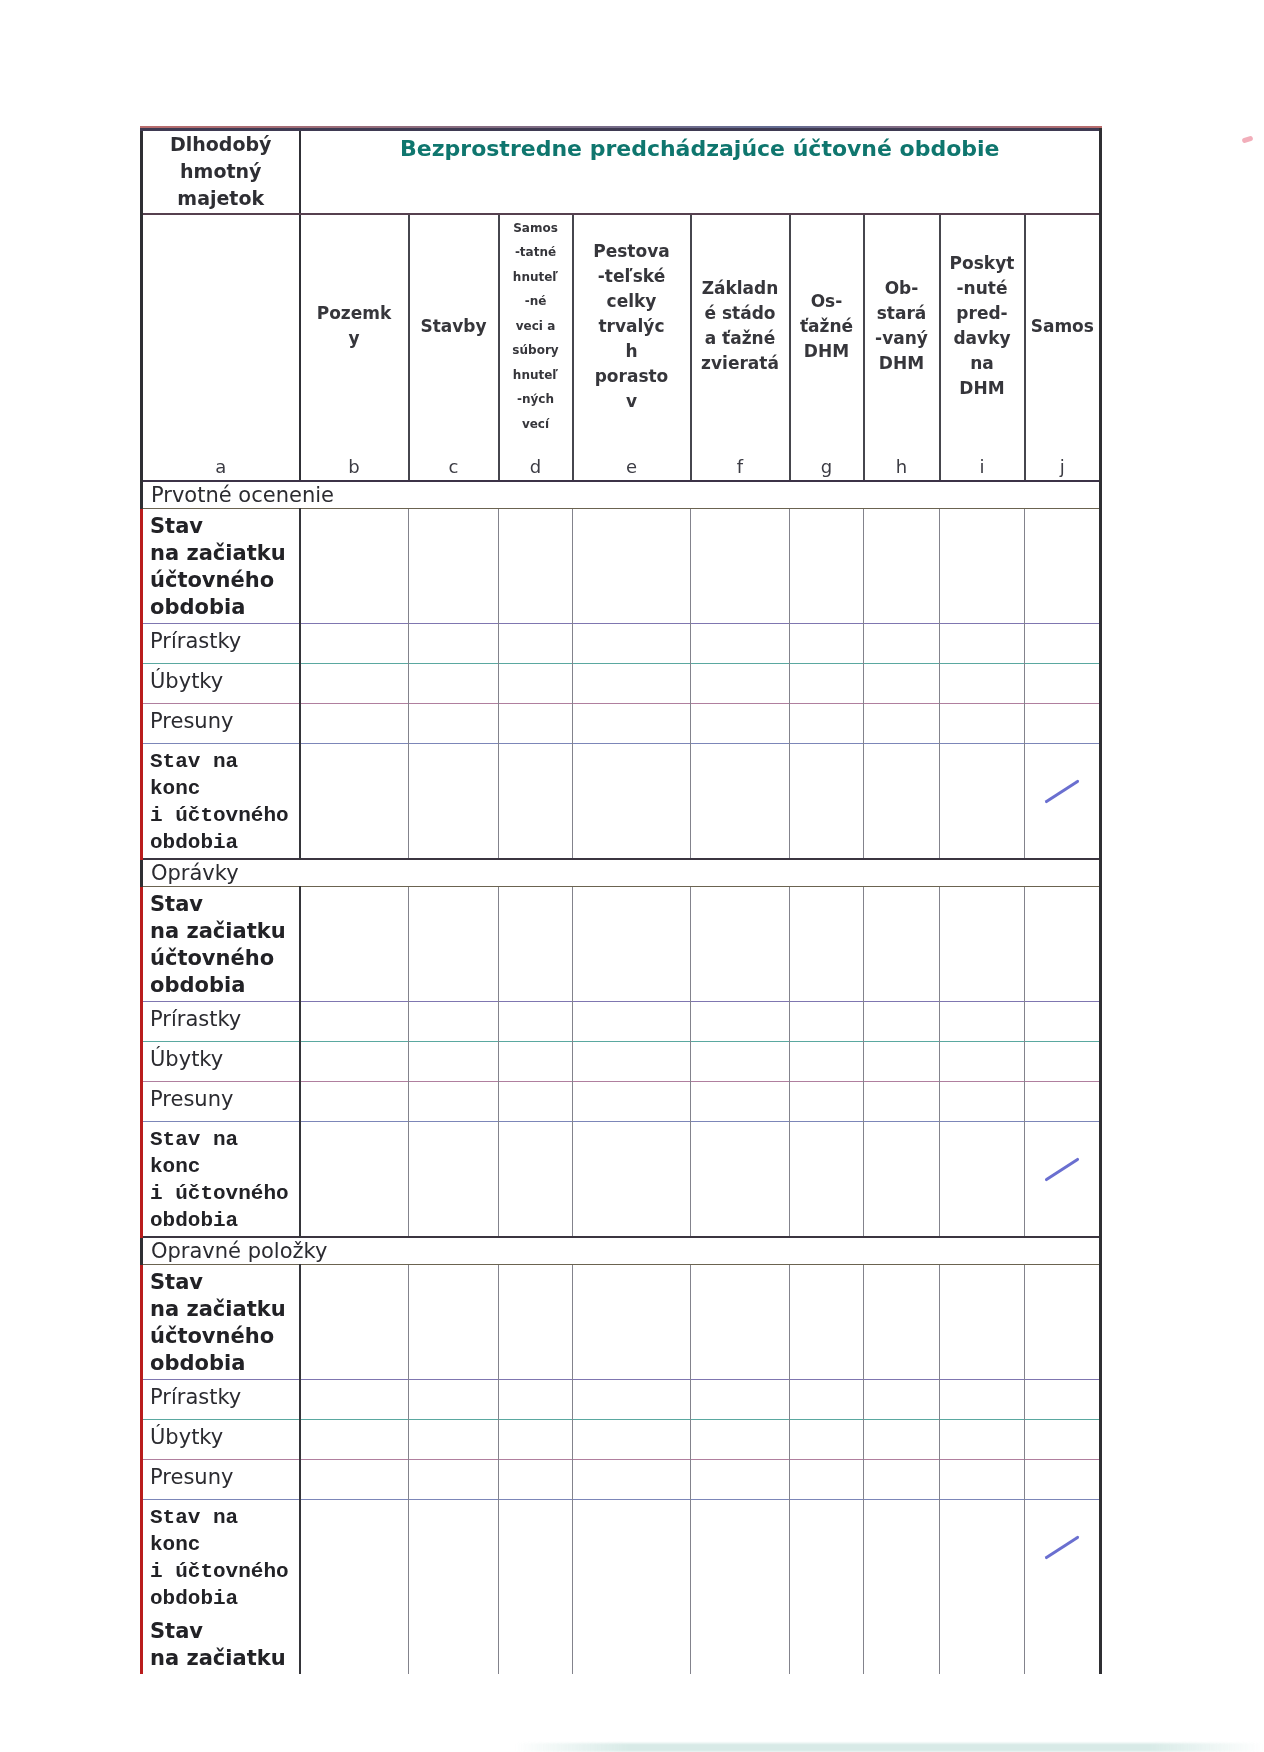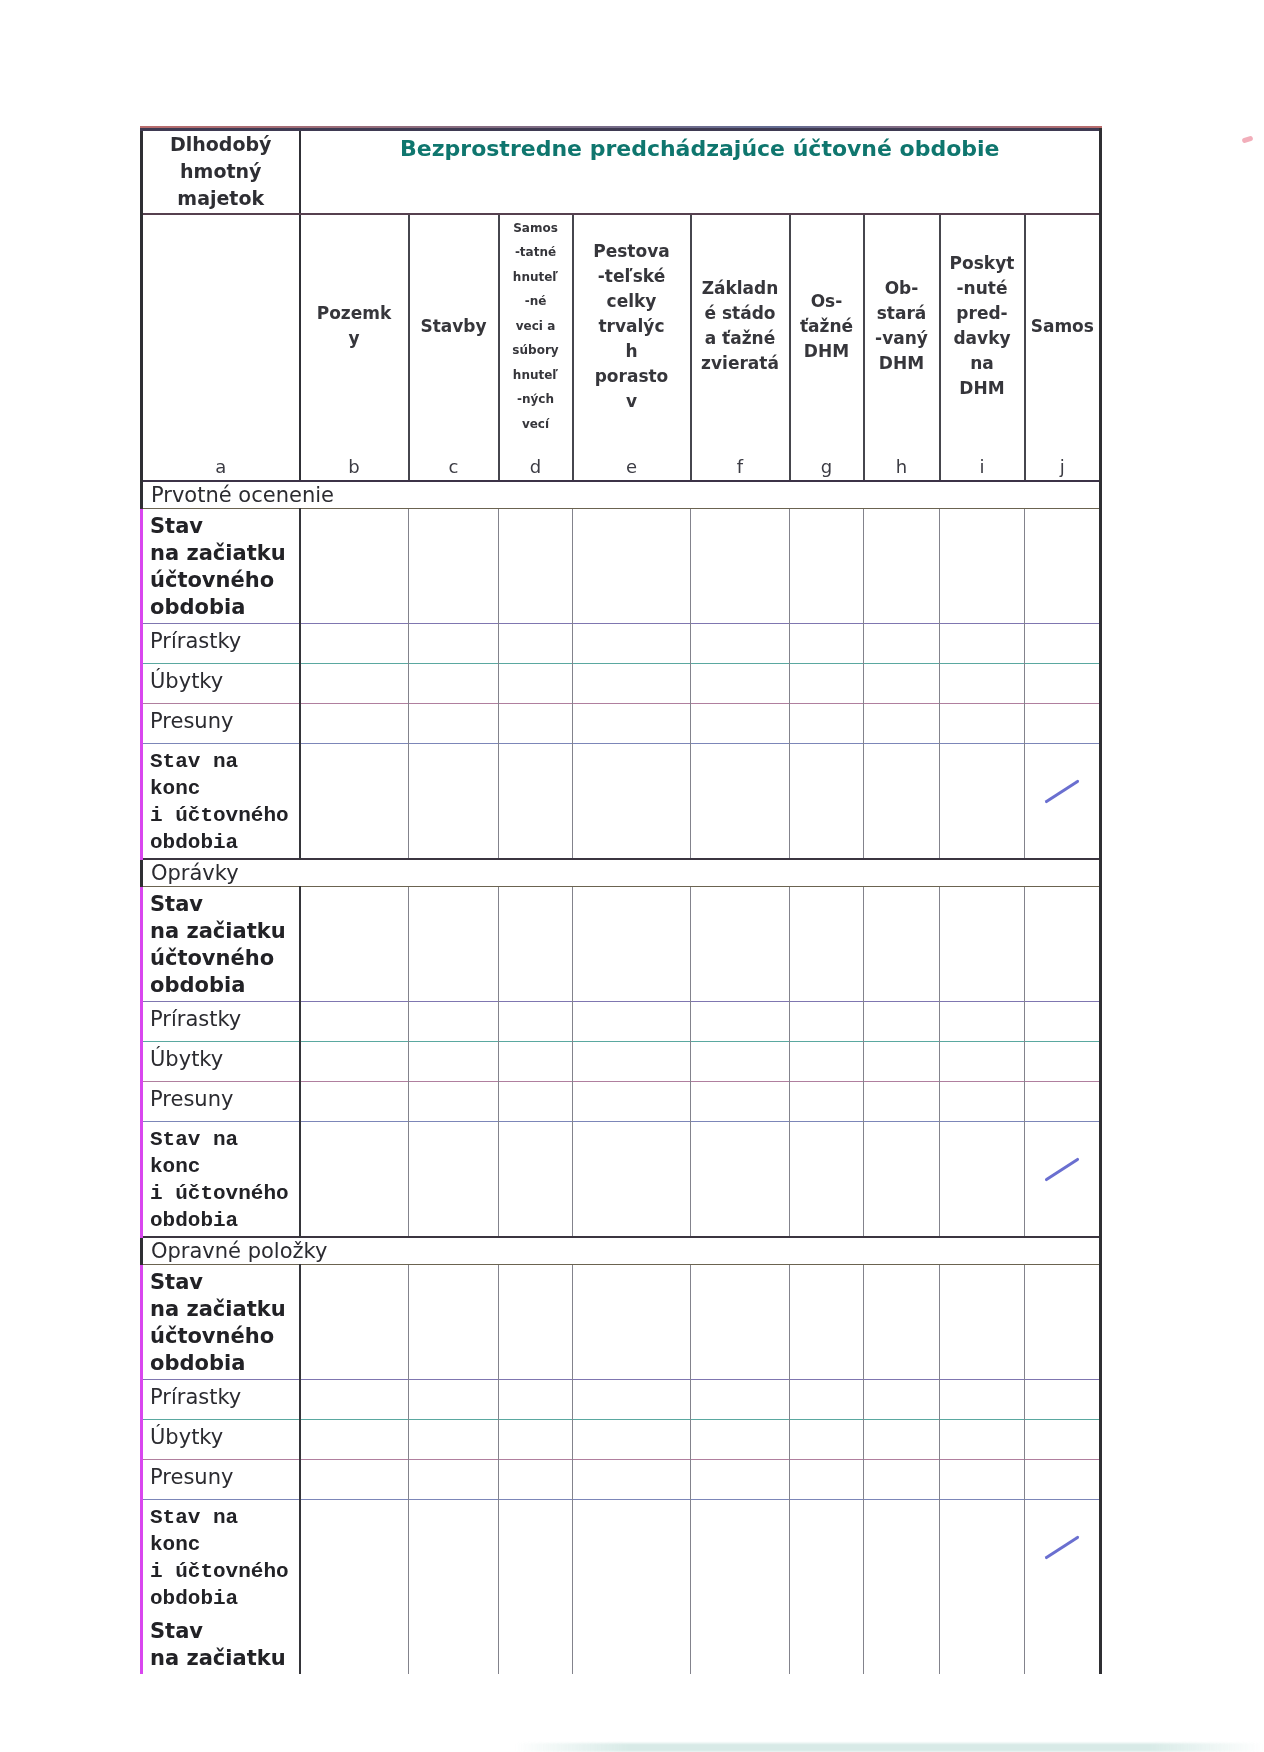--- a/index.html
+++ b/index.html
@@ -22,21 +22,21 @@
   .r-cols td{border-bottom:2.5px solid #3c3347;}
   td.hcell{position:relative;border-right:2px solid #46464d;vertical-align:middle;}
   td.hcell.hc-a{border-left:3px solid #2f2f33;border-right:2.5px solid #303036;}
   td.hcell.hc-j{border-right:3px solid #2f2f33;}
 
   tr.r-sec td{border-left:3px solid #2f2f33;border-right:3px solid #2f2f33;
       border-top:2.5px solid #3b3540;border-bottom:1.5px solid #6b6350;
       font-size:21px;color:#2b2b30;padding:1px 0 1px 8px;vertical-align:middle;}
   tr.r-sec.first td{border-top:none;}
 
-  td.lbl{border-left:3px solid #d946ef;border-right:2.5px solid #35353a;
+  td.lbl{border-left:3px solid #b91c1c;border-right:2.5px solid #35353a;
       white-space:pre-line;font-size:21px;line-height:26px;
       padding:4px 2px 2px 7px;vertical-align:top;color:#2b2b30;margin-top:42px;}
   td.lbl.bold{font-weight:bold;line-height:27px;color:#222226;}
   td.cell{border-right:1.5px solid #83838c;vertical-align:top;}
   td.cell.last{border-right:3px solid #2f2f33;}
 
   
   tr.ln-purple td{border-top:1px solid #7f76b0;}
   tr.ln-teal   td{border-top:1px solid #5aa8a0;}
   tr.ln-pink   td{border-top:1px solid #b07f9e;}

